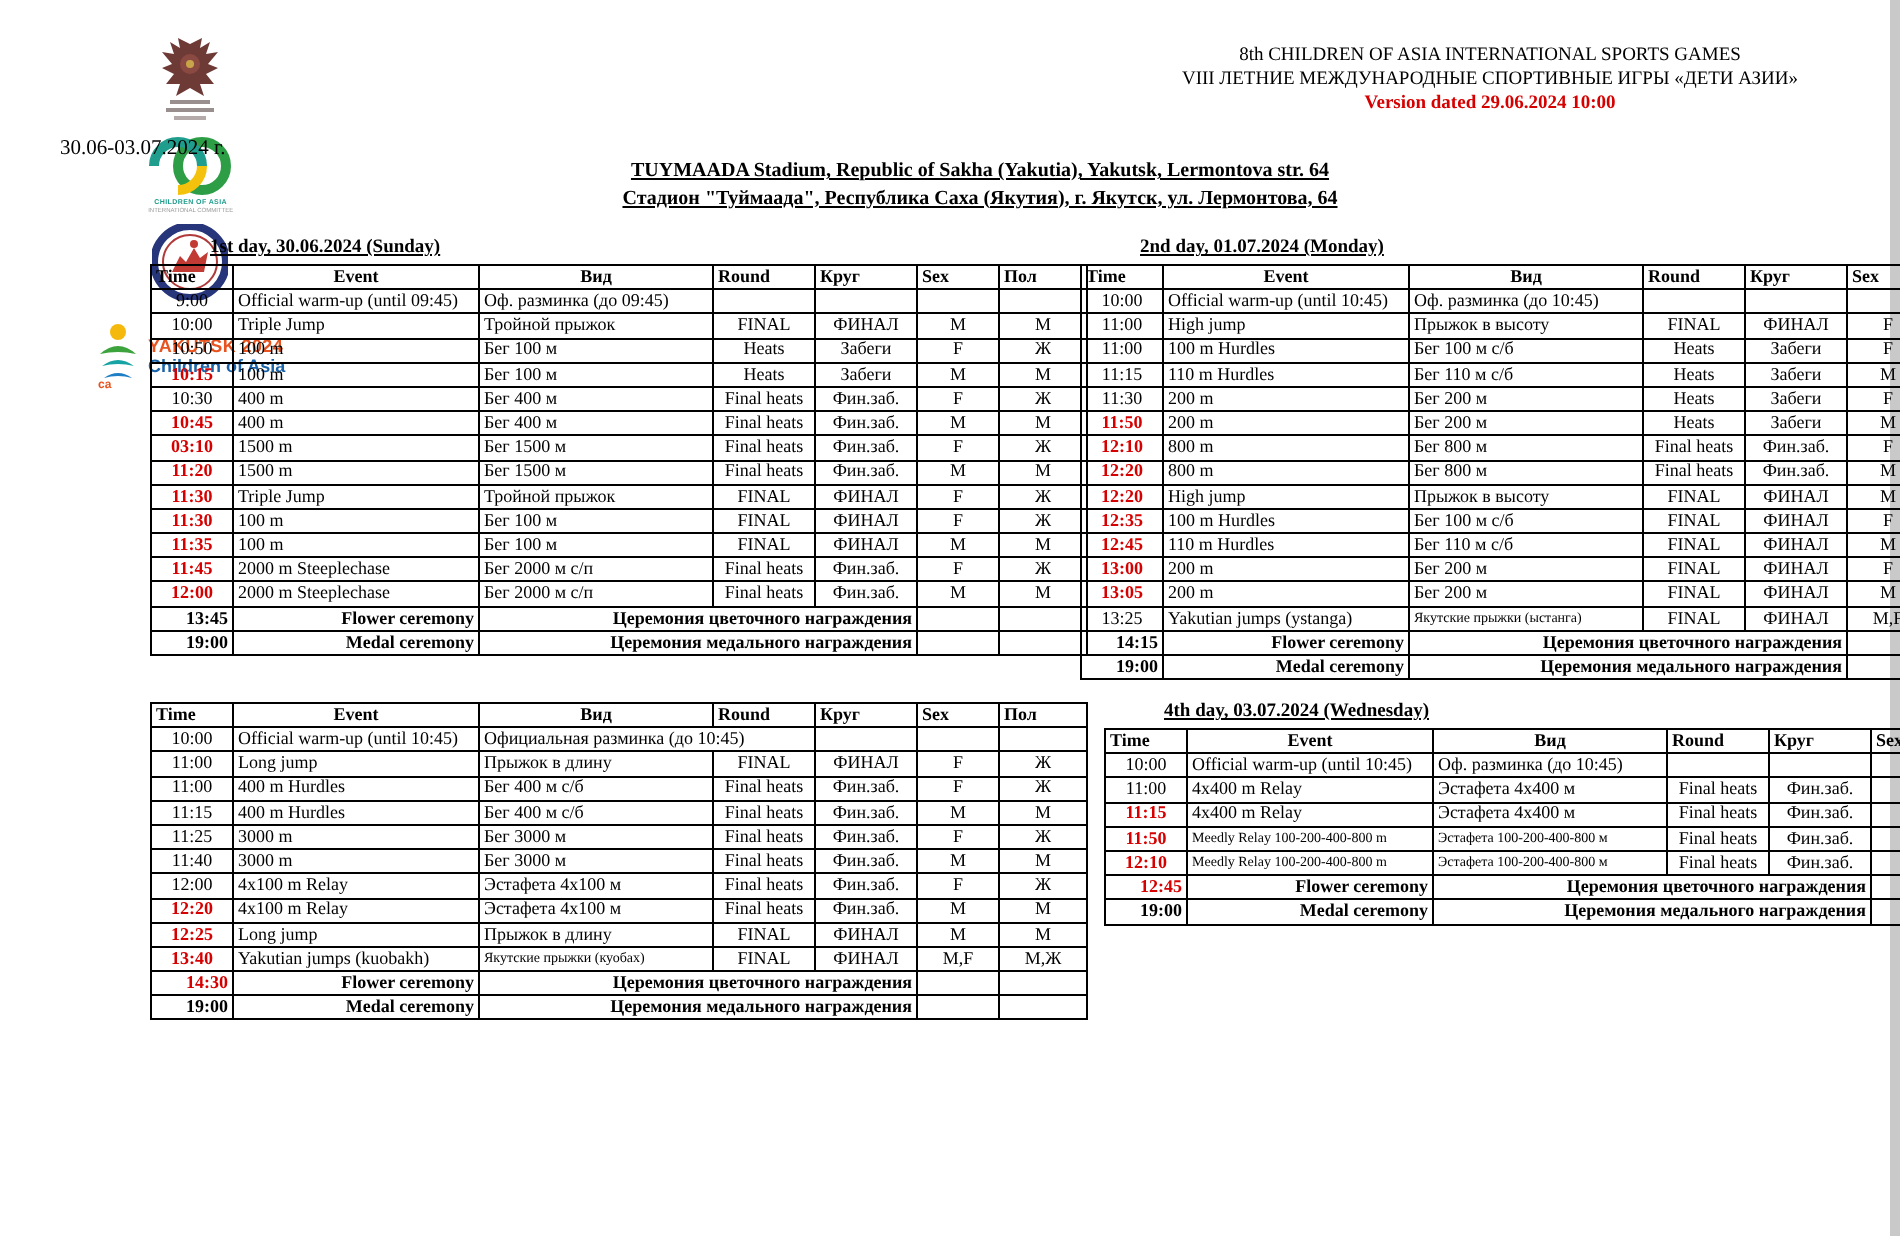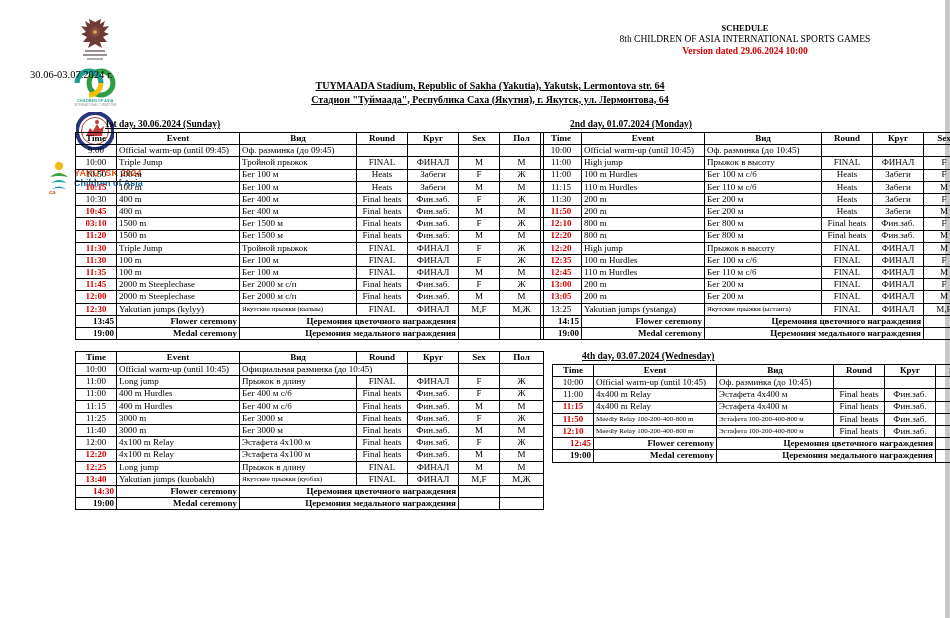--- a/index.html
+++ b/index.html
@@ -32,21 +32,21 @@
   .day {position:absolute; width:433px;padding-left:40px;}
   #day0 {left:35px;  top:119px;}
   #day1 {left:500px; top:119px;}
   #day2 {left:35px;  top:351px;}
   #day3 {left:500px; top:351px;margin-left:12px;}
   .day-title {font-weight:bold; font-size:9.5px; text-decoration:underline; margin:0 0 3px 30px;}
 
   table {border-collapse:collapse; table-layout:fixed; width:433px; border:1.5px solid #000;}
   th, td {border:1px solid #000; font-size:9px; height:11.2px; padding:0 2px;
           line-height:1.05; overflow:hidden; white-space:nowrap;}
-  th {font-weight:bold; text-align:center;}
+  th {font-weight:bold; text-align:left;}
   th.col-event, th.col-vid {text-align:center;}
   td.col-event, td.col-vid {text-align:left;}
   td.col-time, td.ctr {text-align:center;}
   td.red {color:var(--red,#d60000); font-weight:bold;}
   td.small {font-size:7px;}
   tr.ceremony td {font-weight:bold;text-align:right;}
 </style>
 </head>
 <body>
 
@@ -91,22 +91,22 @@
     <div class="yakutsk-text">
       <div class="yakutsk-l1">YAKUTSK 2024</div>
       <div class="yakutsk-l2">Children of Asia</div>
     </div>
   </div>
 </div>
 
 <div class="date-range">30.06-03.07.2024 г.</div>
 
 <div class="title-block">
-  <div class="title-schedule">SCHEDULE</div>
   <div class="title-en">8th CHILDREN OF ASIA INTERNATIONAL SPORTS GAMES</div>
+  <div class="title-ru">VIII ЛЕТНИЕ МЕЖДУНАРОДНЫЕ СПОРТИВНЫЕ ИГРЫ «ДЕТИ АЗИИ»</div>
   <div class="title-version">Version dated 29.06.2024 10:00</div>
 </div>
 
 <div class="venue">
   <div>TUYMAADA Stadium, Republic of Sakha (Yakutia), Yakutsk, Lermontova str. 64</div>
   <div>Стадион "Туймаада", Республика Саха (Якутия), г. Якутск, ул. Лермонтова, 64</div>
 </div>
 
 <div class="day" id="day0">
   <div class="day-title">1st day, 30.06.2024 (Sunday)</div>
@@ -233,29 +233,20 @@
         </tr>
         <tr>
           <td class="col-time red">12:00</td>
           <td class="col-event">2000 m Steeplechase</td>
           <td class="col-vid">Бег 2000 м с/п</td>
           <td class="col-round ctr">Final heats</td>
           <td class="col-krug ctr">Фин.заб.</td>
           <td class="col-sex ctr">M</td>
           <td class="col-pol ctr">М</td>
         </tr>
-        <tr>
-          <td class="col-time red">12:30</td>
-          <td class="col-event">Yakutian jumps (kylyy)</td>
-          <td class="col-vid small">Якутские прыжки (кылыы)</td>
-          <td class="col-round ctr">FINAL</td>
-          <td class="col-krug ctr">ФИНАЛ</td>
-          <td class="col-sex ctr">M,F</td>
-          <td class="col-pol ctr">М,Ж</td>
-        </tr>
         <tr class="ceremony">
           <td class="col-time">13:45</td>
           <td class="col-event">Flower ceremony</td>
           <td class="col-vid" colspan="3">Церемония цветочного награждения</td>
           <td class="col-sex ctr"></td>
           <td class="col-pol ctr"></td>
         </tr>
         <tr class="ceremony">
           <td class="col-time">19:00</td>
           <td class="col-event">Medal ceremony</td>

